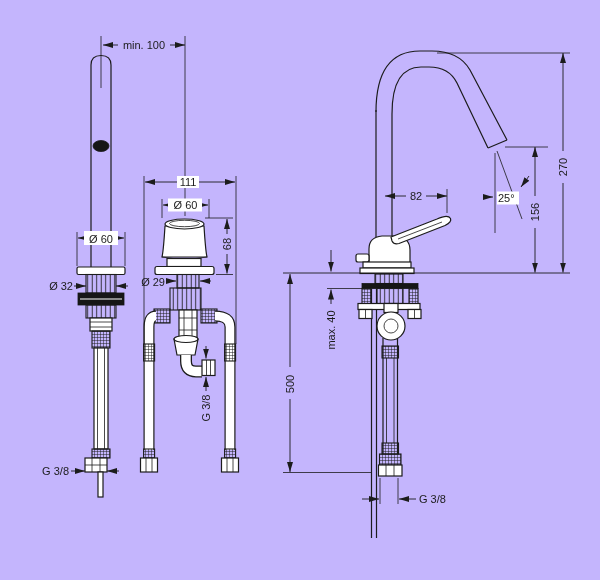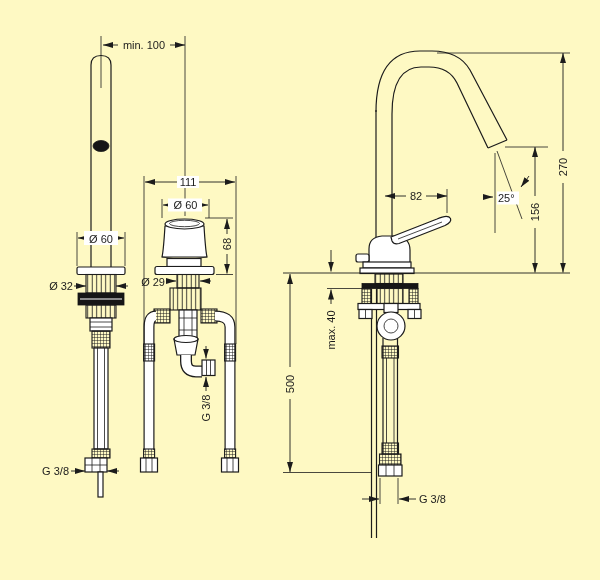--- a/index.html
+++ b/index.html
@@ -1,16 +1,16 @@
 <!DOCTYPE html>
 <html><head>
 <meta charset="utf-8">
 <style>
   html,body{margin:0;padding:0;background:#ffffff;}
-  .stage{width:600px;height:580px;background:#fef9c3;position:relative;overflow:hidden;}
+  .stage{width:600px;height:580px;background:#c4b5fd;position:relative;overflow:hidden;}
   svg{display:block;}
   .lbl{font-family:"Liberation Sans",sans-serif;font-size:11px;fill:#1c1c1c;}
   .ln{stroke:#1c1c1c;stroke-width:1.2;fill:none;}
   .lnf{stroke:#1c1c1c;stroke-width:1.2;fill:#ffffff;}
   .thin{stroke:#1c1c1c;stroke-width:0.8;fill:none;}
   .dim{stroke:#1c1c1c;stroke-width:0.9;fill:none;}
   .dark{fill:#161616;stroke:#161616;stroke-width:0.8;}
   .tubeO{stroke:#1c1c1c;stroke-width:11;fill:none;stroke-linecap:butt;}
   .tubeI{stroke:#ffffff;stroke-width:8.6;fill:none;stroke-linecap:butt;}
   .tube2O{stroke:#1c1c1c;stroke-width:12;fill:none;stroke-linecap:butt;}

